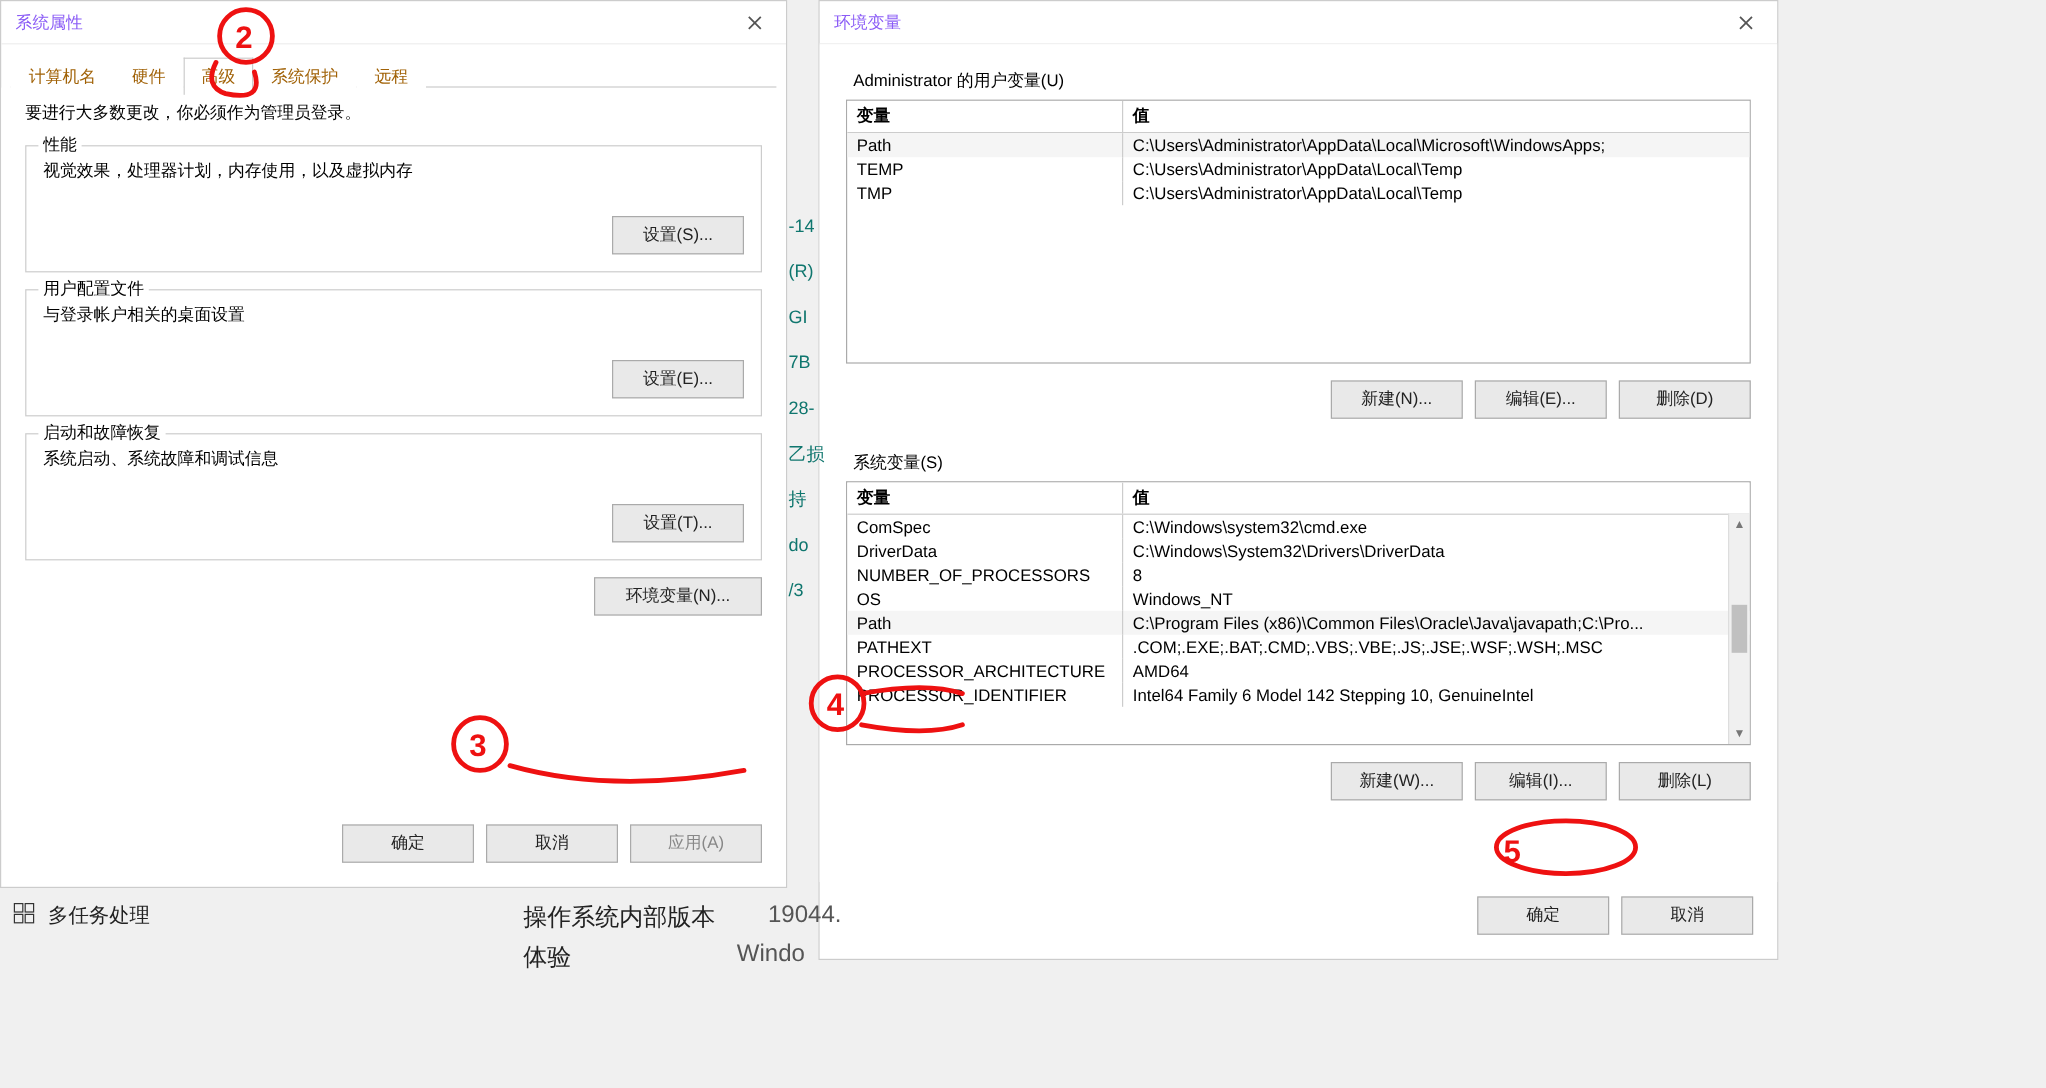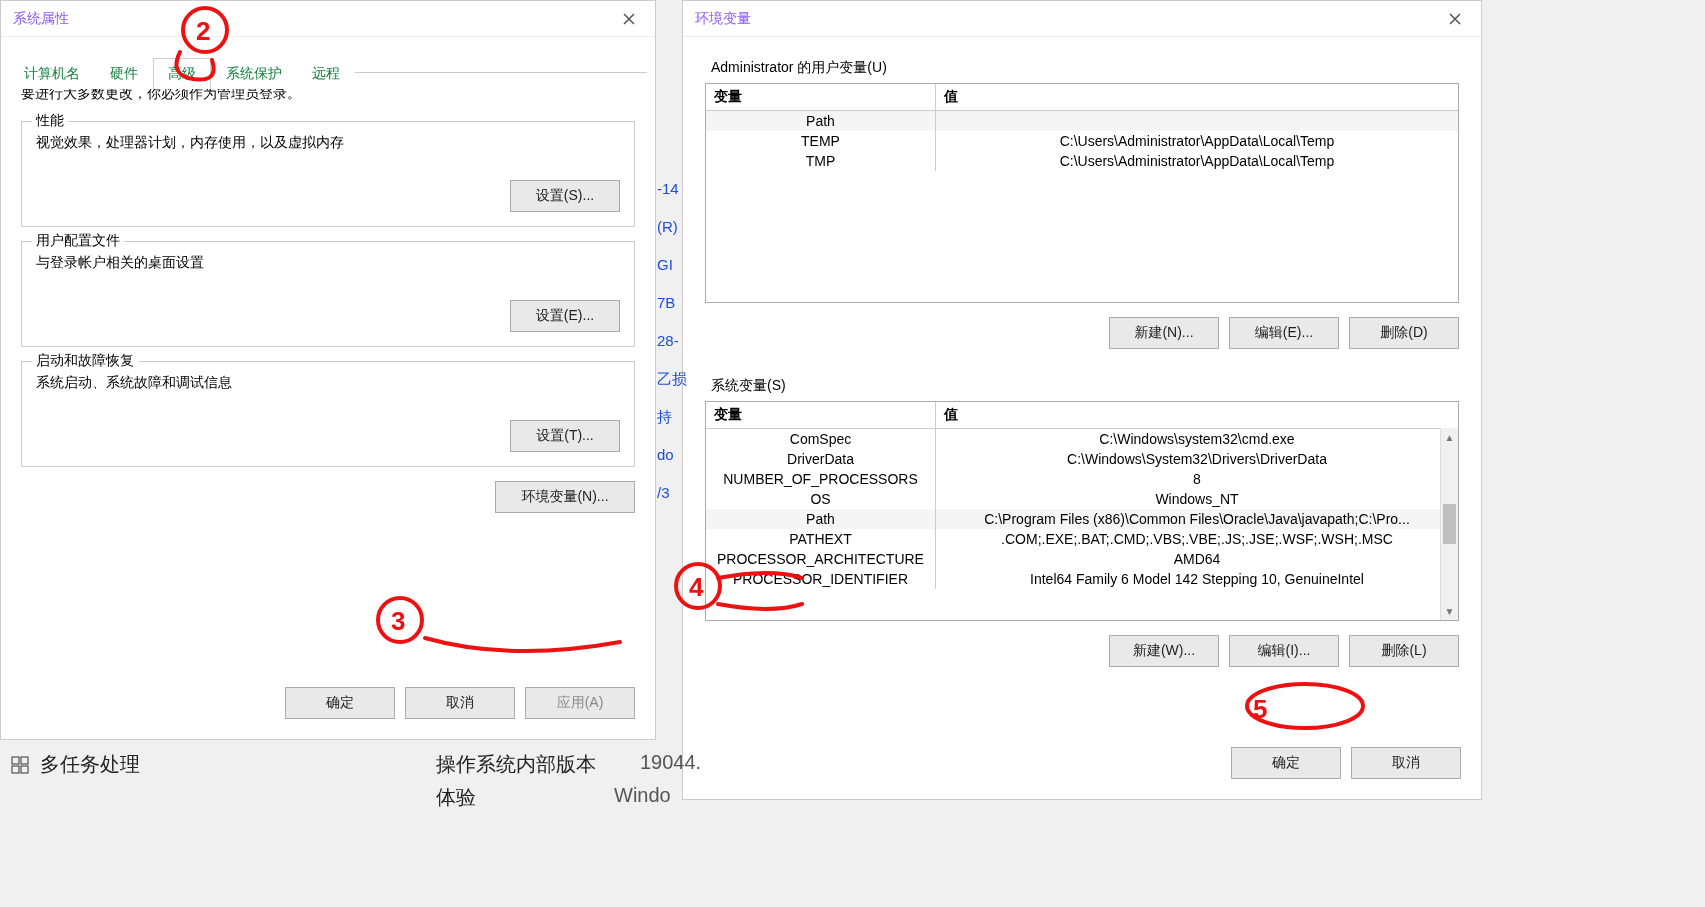--- a/index.html
+++ b/index.html
@@ -40,23 +40,23 @@
     display:flex;
     border-bottom:1px solid #ccc;
     margin: 4px 8px 0 8px;
     position: relative;
   }
   .tab {
     padding: 6px 14px;
     border: 1px solid transparent;
     border-bottom: none;
     background:#fff;
-    color:#15803d;
+    color:#a16207;
     position: relative;
-    top:17px;
+    top:7px;
   }
   .tab.active {
     border-color:#ccc;
     background:#fff;
     z-index:2;
   }
   .content {
     padding: 12px 20px;
     flex:1;
     background:#fff;
@@ -105,55 +105,55 @@
   }
   .listhead {
     display:flex;
     border-bottom:1px solid #ccc;
     background:#fff;
     font-weight:700;
   }
   .cell { padding:4px 8px; }
   .col-var { flex:0 0 230px; border-right:1px solid #ccc; }
   .col-val { flex:1; }
-  .listrow { display:flex;text-align:center; }
+  .listrow { display:flex; }
   .listrow .cell { padding:2px 8px; white-space:nowrap; overflow:hidden; text-overflow:ellipsis; }
   .listrow.sel { background:#f5f5f5; }
   .scrollbar {
     position:absolute; right:0; top:26px; bottom:0; width:18px;
     background:#f0f0f0; border-left:1px solid #ddd;
     display:flex; flex-direction:column; justify-content:space-between;
   }
   .scrollbtn { height:18px; display:flex; align-items:center; justify-content:center; color:#777; font-size:10px;}
   .scrollthumb { height:40px; background:#c0c0c0; margin:0 2px; }
 
   
   .bg-sidebar {
     position:absolute;
     left: 10px;
     top: 751px;
     display:flex;
-    align-items:center;
+    align-items:flex-start;
     gap:10px;
     color:#222;
-    font-size:20px;
+    font-size:17px;
   }
   .bg-os-info {
     position:absolute;
     left: 436px;
     top: 751px;
     color:#222;
     font-size:20px;
   }
   .bg-os-info .row { display:flex; gap:20px; margin-bottom:6px;}
   .bg-peek {
     position:absolute;
     left: 657px;
     top: 170px;
-    color:#1d4ed8;
+    color:#0f766e;
     font-size:15px;
     line-height: 38px;
   }
 
   
   .anno { position:absolute; z-index:50; pointer-events:none; }
   .anno svg * { fill:none; stroke:#e11; stroke-width:4; stroke-linecap:round; stroke-linejoin:round;}
   .anno text { fill:#e11; stroke:none; font-size:26px; font-weight:bold; font-family:Arial;}
 </style>
 </head>
@@ -224,20 +224,21 @@
   </div>
   <div class="content" style="padding:12px 22px;">
     <div class="section-title">Administrator 的用户变量(U)</div>
     <div class="listbox" style="height:220px;">
       <div class="listhead">
         <div class="cell col-var">变量</div>
         <div class="cell col-val">值</div>
       </div>
       <div class="listrow sel">
         <div class="cell col-var">Path</div>
+        <div class="cell col-val">C:\Users\Administrator\AppData\Local\Microsoft\WindowsApps;</div>
       </div>
       <div class="listrow">
         <div class="cell col-var">TEMP</div>
         <div class="cell col-val">C:\Users\Administrator\AppData\Local\Temp</div>
       </div>
       <div class="listrow">
         <div class="cell col-var">TMP</div>
         <div class="cell col-val">C:\Users\Administrator\AppData\Local\Temp</div>
       </div>
     </div>

